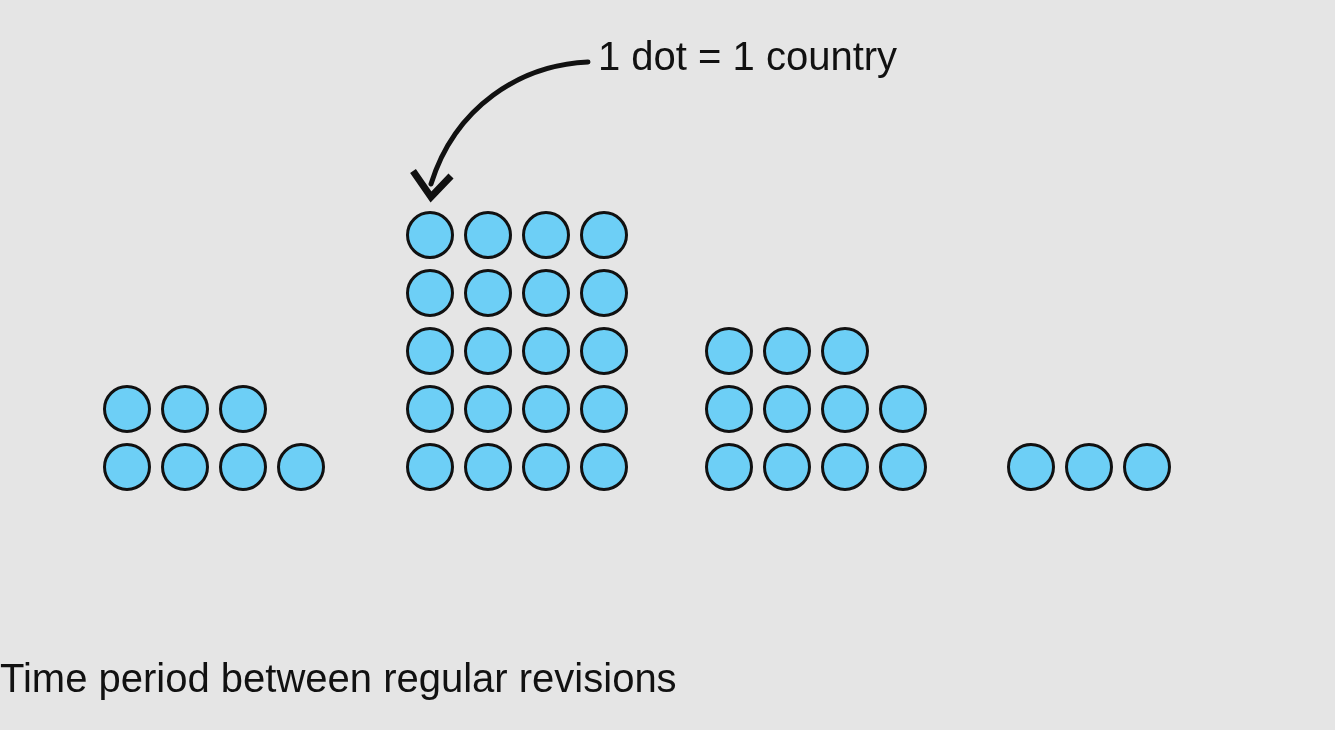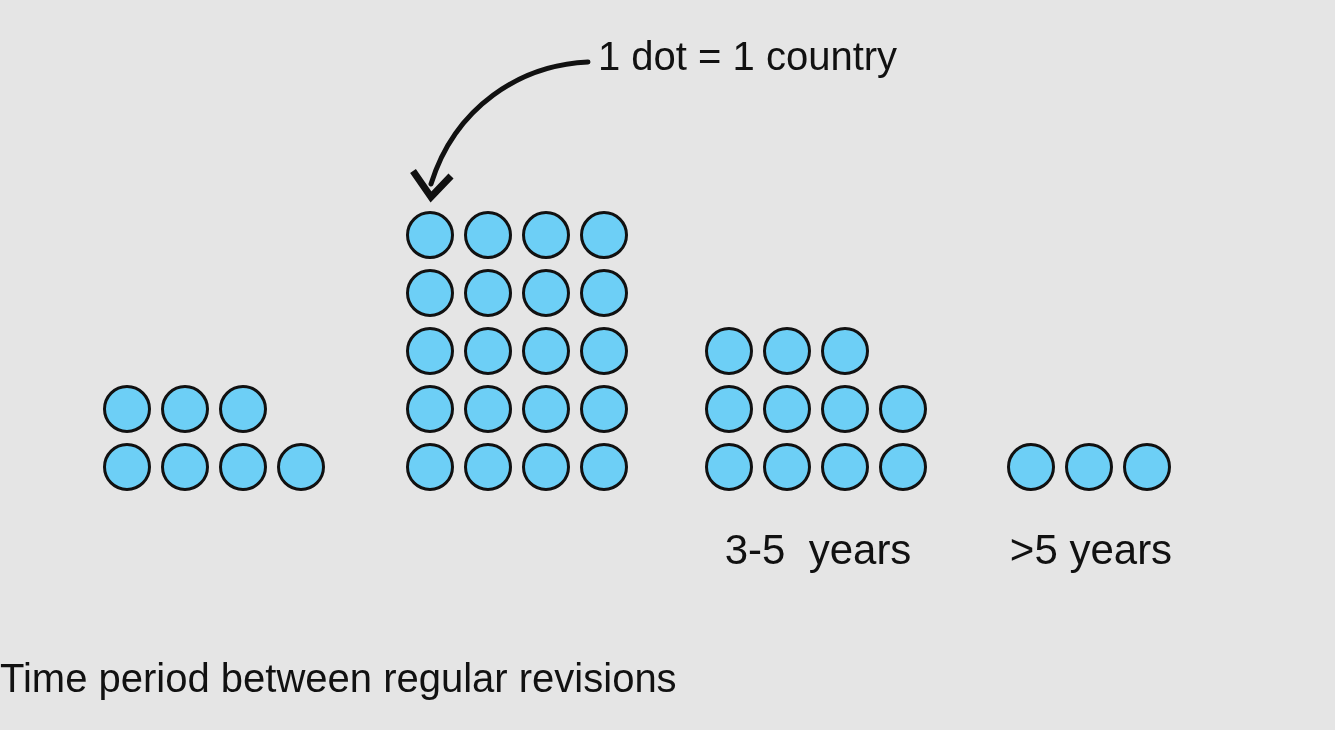--- a/index.html
+++ b/index.html
@@ -160,18 +160,16 @@
   </div>
 
   <div class="dot-group" style="left:1007px; top:438px;">
     <div class="dot-row">
       <span class="dot"></span>
       <span class="dot"></span>
       <span class="dot"></span>
     </div>
   </div>
 
-  <div class="cat-label" style="left:705px; width:226px;">3-5  years</div>
-  <div class="cat-label" style="left:1007px; width:168px;">&gt;5 years</div>
 
   <div class="axis-title">Time period between regular revisions</div>
 
 </div>
 
 </body></html>

